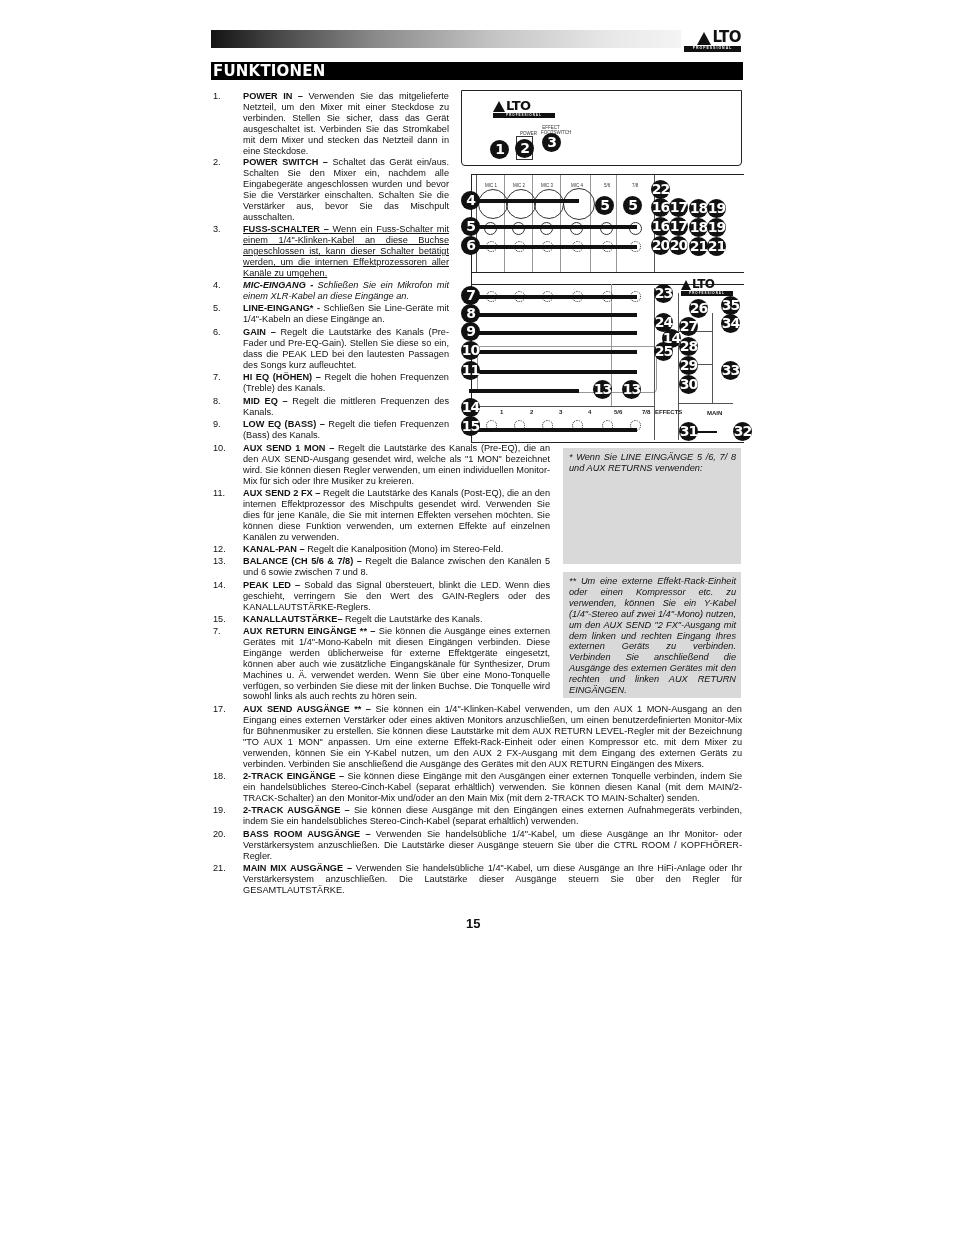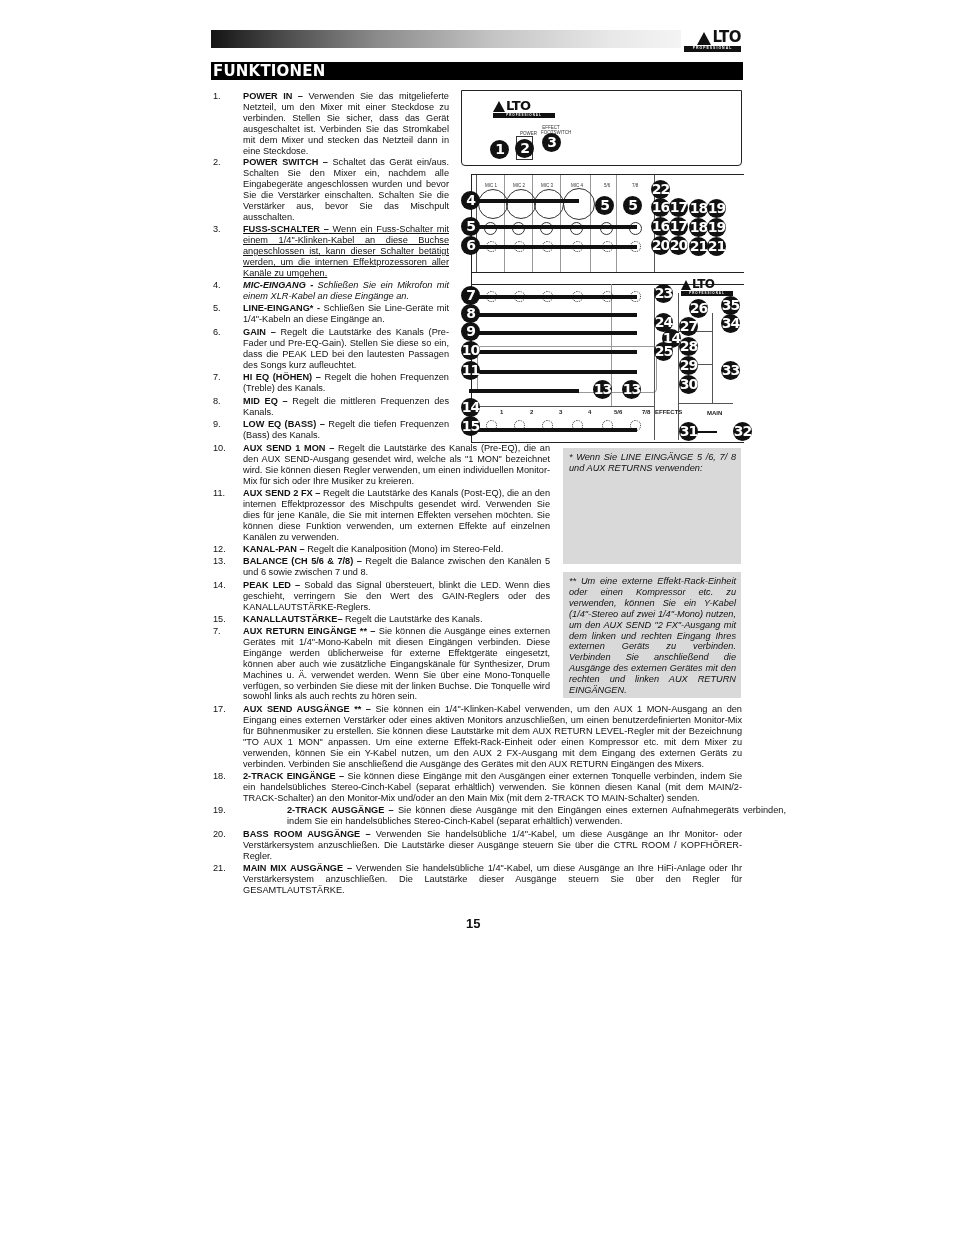--- a/index.html
+++ b/index.html
@@ -119,21 +119,21 @@
 <div class="item" style="left:213px; top:704px; width:529px;">
   <span class="num">17.</span>
   <div class="txt" style="width:499px;"><b>AUX SEND AUSGÄNGE ** –</b><span> Sie können ein 1/4"-Klinken-Kabel verwenden, um den AUX 1 MON-Ausgang an den Eingang eines externen Verstärker oder eines aktiven Monitors anzuschließen, um einen benutzerdefinierten Monitor-Mix für Bühnenmusiker zu erstellen. Sie können diese Lautstärke mit dem AUX RETURN LEVEL-Regler mit der Bezeichnung "TO AUX 1 MON" anpassen. Um eine externe Effekt-Rack-Einheit oder einen Kompressor etc. mit dem Mixer zu verwenden, können Sie ein Y-Kabel nutzen, um den AUX 2 FX-Ausgang mit dem Eingang des externen Geräts zu verbinden. Verbinden Sie anschließend die Ausgänge des Gerätes mit den AUX RETURN Eingängen des Mixers.</span></div>
 </div>
 <div class="item" style="left:213px; top:771px; width:529px;">
   <span class="num">18.</span>
   <div class="txt" style="width:499px;"><b>2-TRACK EINGÄNGE –</b><span> Sie können diese Eingänge mit den Ausgängen einer externen Tonquelle verbinden, indem Sie ein handelsübliches Stereo-Cinch-Kabel (separat erhältlich) verwenden. Sie können diesen Kanal (mit dem MAIN/2-TRACK-Schalter) an den Monitor-Mix und/oder an den Main Mix (mit dem 2-TRACK TO MAIN-Schalter) senden.</span></div>
 </div>
 <div class="item" style="left:213px; top:805px; width:529px;">
   <span class="num">19.</span>
-  <div class="txt" style="width:499px;margin-left:44px;"><b>2-TRACK AUSGÄNGE –</b><span> Sie können diese Ausgänge mit den Eingängen eines externen Aufnahmegeräts verbinden, indem Sie ein handelsübliches Stereo-Cinch-Kabel (separat erhältlich) verwenden.</span></div>
+  <div class="txt" style="width:499px;"><b>2-TRACK AUSGÄNGE –</b><span> Sie können diese Ausgänge mit den Eingängen eines externen Aufnahmegeräts verbinden, indem Sie ein handelsübliches Stereo-Cinch-Kabel (separat erhältlich) verwenden.</span></div>
 </div>
 <div class="item" style="left:213px; top:829px; width:529px;">
   <span class="num">20.</span>
   <div class="txt" style="width:499px;"><b>BASS ROOM AUSGÄNGE –</b><span> Verwenden Sie handelsübliche 1/4"-Kabel, um diese Ausgänge an Ihr Monitor- oder Verstärkersystem anzuschließen. Die Lautstärke dieser Ausgänge steuern Sie über die CTRL ROOM / KOPFHÖRER-Regler.</span></div>
 </div>
 <div class="item" style="left:213px; top:863px; width:529px;">
   <span class="num">21.</span>
   <div class="txt" style="width:499px;"><b>MAIN MIX AUSGÄNGE –</b><span> Verwenden Sie handelsübliche 1/4"-Kabel, um diese Ausgänge an Ihre HiFi-Anlage oder Ihr Verstärkersystem anzuschließen. Die Lautstärke dieser Ausgänge steuern Sie über den Regler für GESAMTLAUTSTÄRKE.</span></div>
 </div>
 

